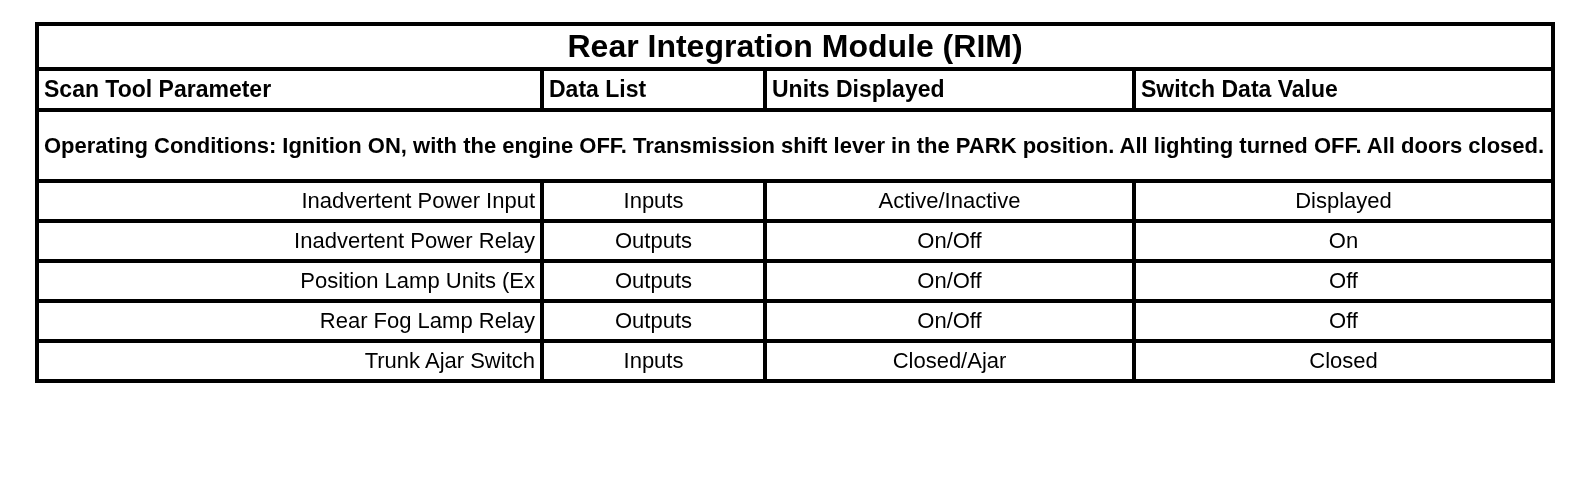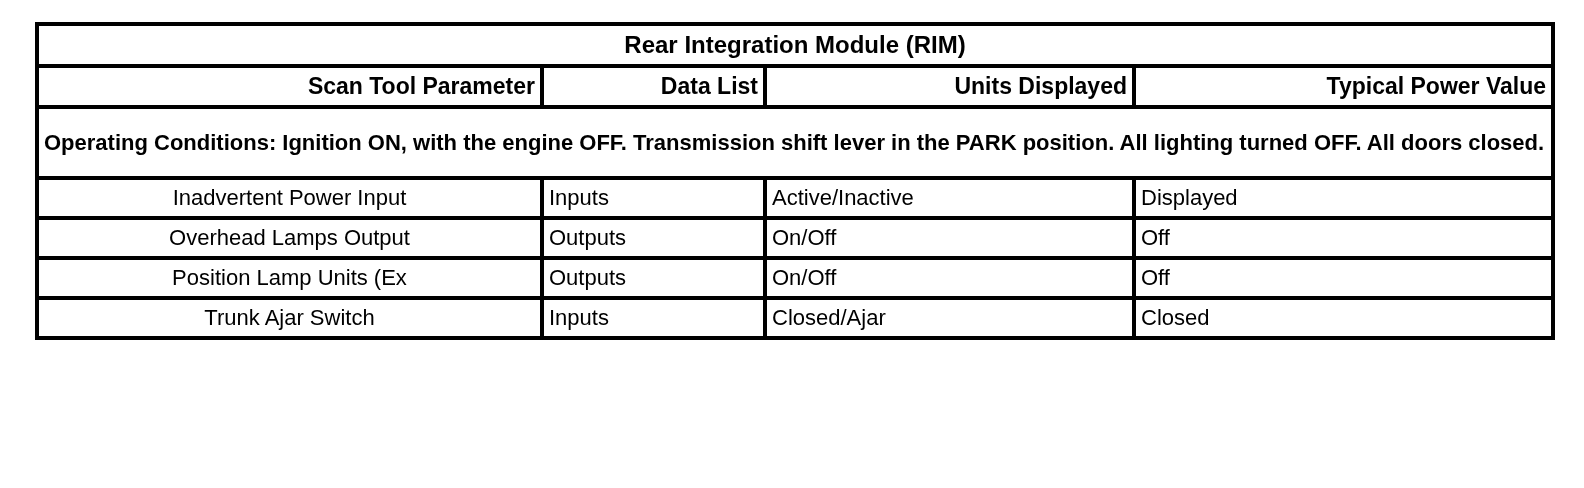--- a/index.html
+++ b/index.html
@@ -29,45 +29,45 @@
     border: 4px solid #000000;
     background: #ffffff;
     padding: 2px 5px;
     overflow: hidden;
     vertical-align: middle;
   }
   td.title-cell {
     height: 42px;
     text-align: center;
     font-weight: bold;
-    font-size: 24px;
+    font-size: 32px;
   }
   td.head-cell {
     height: 41px;
-    text-align: right;
+    text-align: left;
     font-weight: bold;
     font-size: 23px;
   }
   td.opcond-cell {
     height: 71px;
     text-align: left;
     font-weight: bold;
     font-size: 22px;
     line-height: 1.25;
     padding: 4px 5px;
   }
   td.param-cell {
     height: 40px;
-    text-align: center;
+    text-align: right;
     font-size: 22px;
     padding-left: 5px;
   }
   td.center-cell {
     height: 40px;
-    text-align: left;
+    text-align: center;
     font-size: 22px;
   }
 </style>
 </head>
 <body>
 
 <table class="rim-table">
   <colgroup>
     <col style="width:505px">
     <col style="width:223px">
@@ -75,48 +75,54 @@
     <col style="width:419px">
   </colgroup>
   <tbody>
     <tr>
       <td class="title-cell" colspan="4">Rear Integration Module (RIM)</td>
     </tr>
     <tr>
       <td class="head-cell">Scan Tool Parameter</td>
       <td class="head-cell">Data List</td>
       <td class="head-cell">Units Displayed</td>
-      <td class="head-cell">Typical Power Value</td>
+      <td class="head-cell">Switch Data Value</td>
     </tr>
     <tr>
       <td class="opcond-cell" colspan="4">Operating Conditions: Ignition ON, with the engine OFF. Transmission shift lever in the PARK position. All lighting turned OFF. All doors closed.</td>
     </tr>
 
   <tr>
     <td class="param-cell">Inadvertent Power Input</td>
     <td class="center-cell">Inputs</td>
     <td class="center-cell">Active/Inactive</td>
     <td class="center-cell">Displayed</td>
   </tr>
 
-
   <tr>
-    <td class="param-cell">Overhead Lamps Output</td>
+    <td class="param-cell">Inadvertent Power Relay</td>
     <td class="center-cell">Outputs</td>
     <td class="center-cell">On/Off</td>
-    <td class="center-cell">Off</td>
+    <td class="center-cell">On</td>
   </tr>
+
 
   <tr>
     <td class="param-cell">Position Lamp Units (Ex</td>
     <td class="center-cell">Outputs</td>
     <td class="center-cell">On/Off</td>
     <td class="center-cell">Off</td>
   </tr>
 
+  <tr>
+    <td class="param-cell">Rear Fog Lamp Relay</td>
+    <td class="center-cell">Outputs</td>
+    <td class="center-cell">On/Off</td>
+    <td class="center-cell">Off</td>
+  </tr>
 
 
   <tr>
     <td class="param-cell">Trunk Ajar Switch</td>
     <td class="center-cell">Inputs</td>
     <td class="center-cell">Closed/Ajar</td>
     <td class="center-cell">Closed</td>
   </tr>
 </tbody>
 </table>

